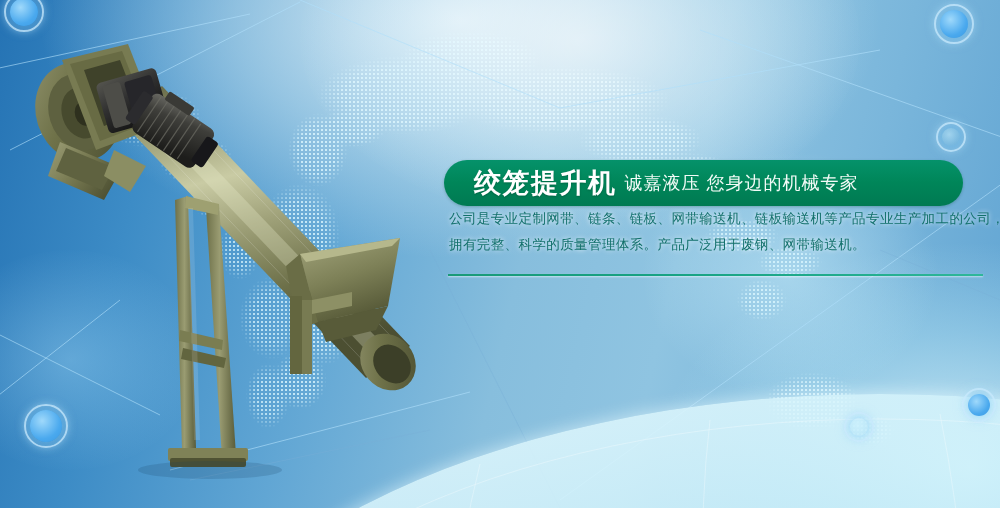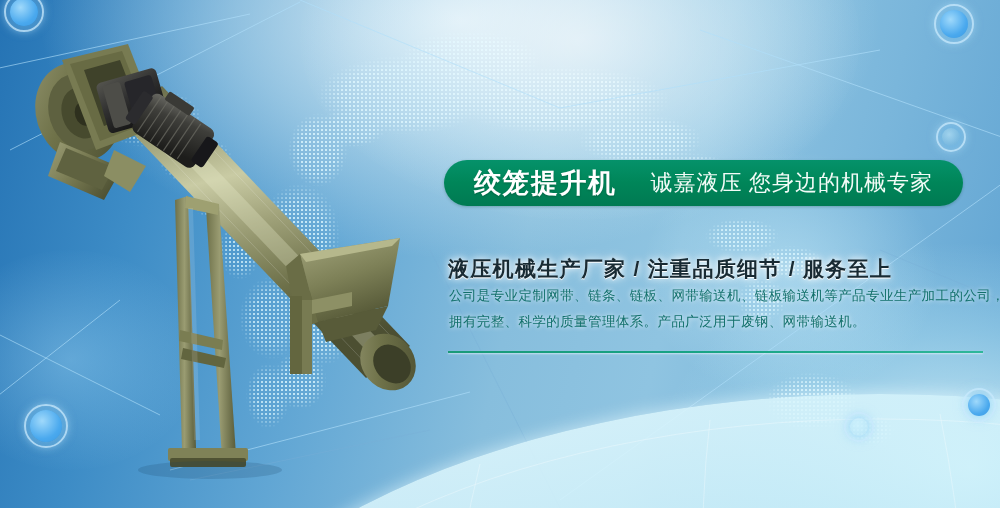--- a/index.html
+++ b/index.html
@@ -139,25 +139,24 @@
   .title-main{
     color:#ffffff;
     font-size:27px;
     font-weight:bold;
     letter-spacing:1.5px;
     white-space:nowrap;
     text-shadow:0 1px 2px rgba(0,0,0,0.22);
   }
   .title-sub{
     color:#f2fbf7;
-    font-size:22px;
+    font-size:18px;
     letter-spacing:1px;
-    margin-left:34px;
+    margin-left:8px;
     white-space:nowrap;
-    font-family:Liberation Serif, serif;
   }
 
   .slogan{
     margin-top:49px;
     margin-left:4px;
     font-size:21px;
     font-weight:bold;
     color:#182a33;
     letter-spacing:1.3px;
     white-space:nowrap;
@@ -349,21 +348,20 @@
     <ellipse cx="210" cy="470" rx="72" ry="9" fill="rgba(20,60,95,0.18)"></ellipse>
   </svg>
 
   <div class="content">
 
     <div class="title-pill">
       <span class="title-main">绞笼提升机</span>
       <span class="title-sub">诚嘉液压 您身边的机械专家</span>
     </div>
 
-    <div class="slogan">液压机械生产厂家  /  注重品质细节  /  服务至上</div>
 
     <div class="desc">
       <div>公司是专业定制网带、链条、链板、网带输送机、链板输送机等产品专业生产加工的公司，</div>
       <div>拥有完整、科学的质量管理体系。产品广泛用于废钢、网带输送机。</div>
     </div>
 
     <div class="divider"></div>
   </div>
 
 </div>

